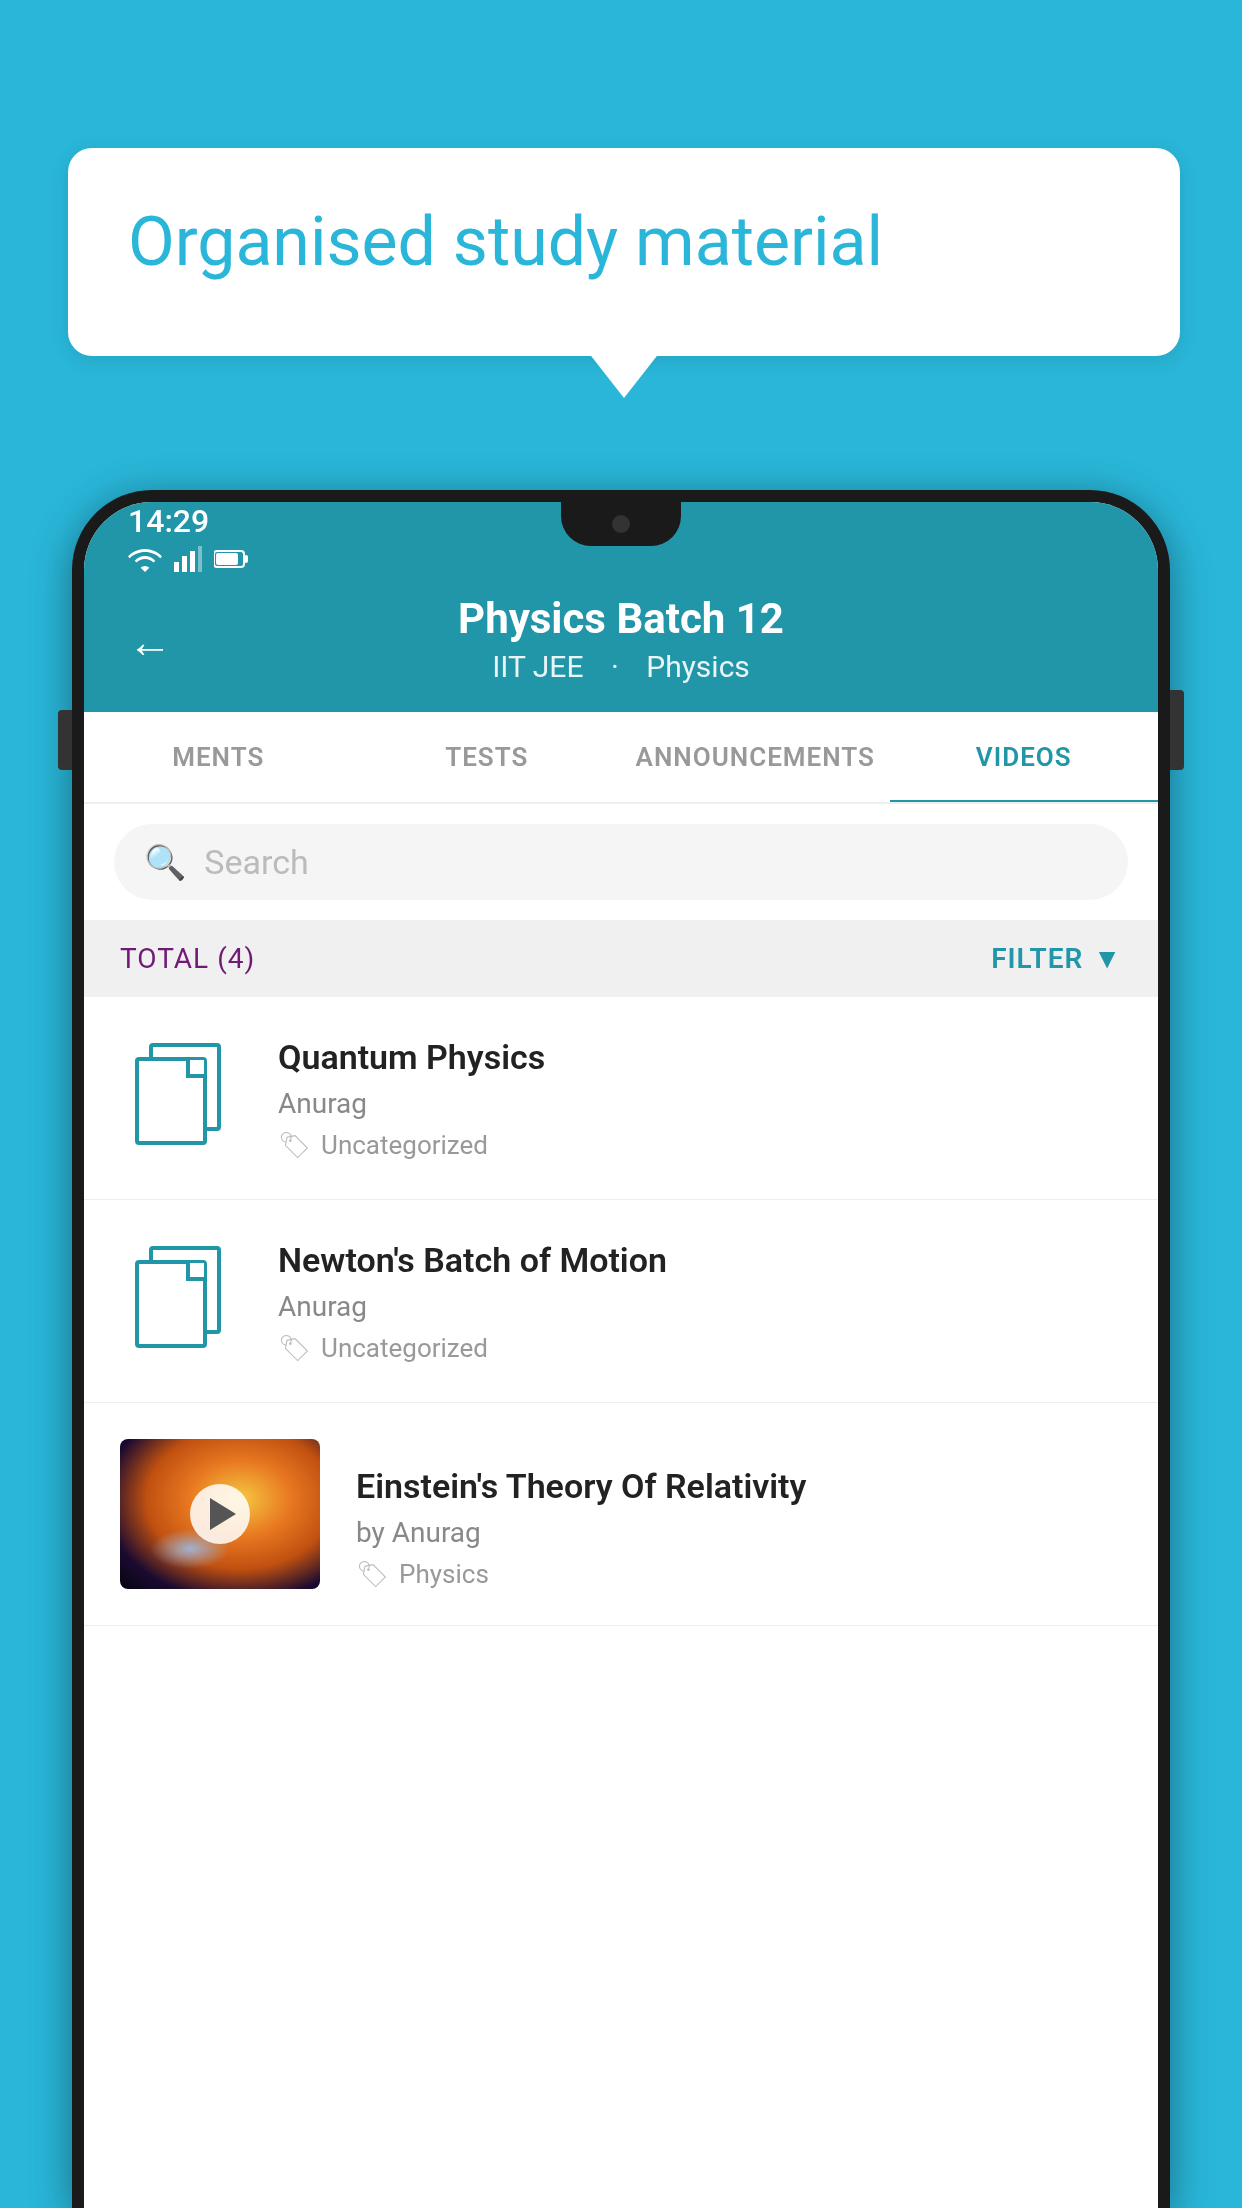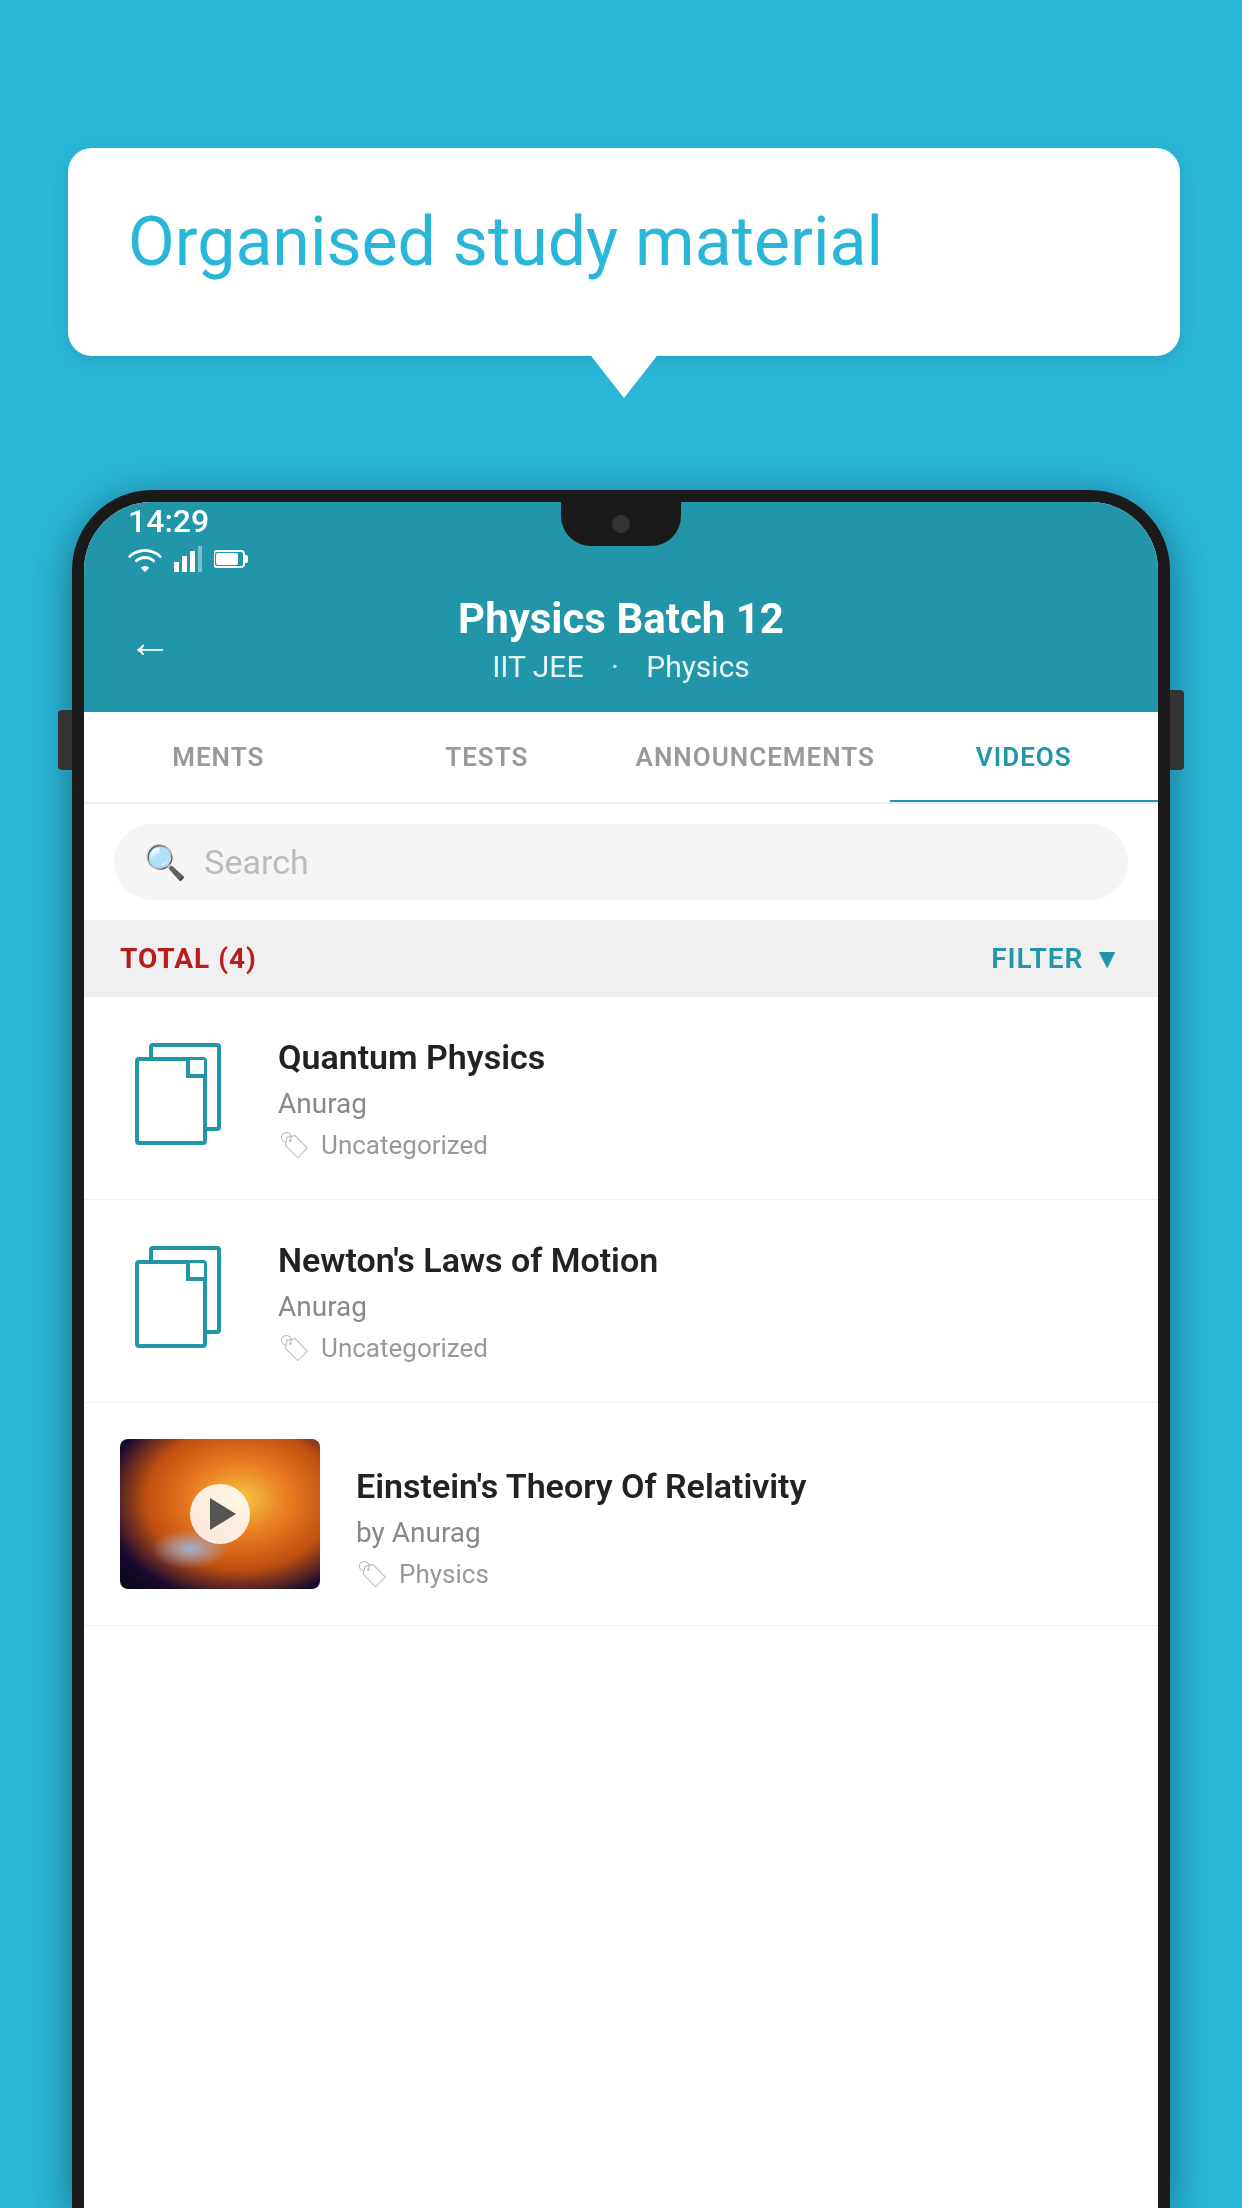--- a/index.html
+++ b/index.html
@@ -224,22 +224,22 @@
     .filter-bar {
       background: #f0f0f0;
       padding: 22px 36px;
       display: flex;
       justify-content: space-between;
       align-items: center;
     }
 
     .total-count {
       font-size: 28px;
-      color: #b91c1c;
-      font-weight: 700;
+      color: #701a75;
+      font-weight: 400;
       letter-spacing: 1px;
     }
 
     .filter-btn {
       display: flex;
       align-items: center;
       gap: 10px;
       color: #2196a8;
       font-size: 28px;
       font-weight: 600;
@@ -520,21 +520,21 @@
       <div class="video-item">
         <div class="video-thumb">
           <div class="doc-stack">
             <div class="doc-back"></div>
             <div class="doc-front">
               <div class="doc-fold"></div>
             </div>
           </div>
         </div>
         <div class="video-info">
-          <div class="video-title">Newton's Laws of Motion</div>
+          <div class="video-title">Newton's Batch of Motion</div>
           <div class="video-author">Anurag</div>
           <div class="video-tag">
             <span class="tag-icon">🏷</span>
             <span>Uncategorized</span>
           </div>
         </div>
       </div>
 
       <div class="video-item-thumb">
         <div class="thumb-image">

